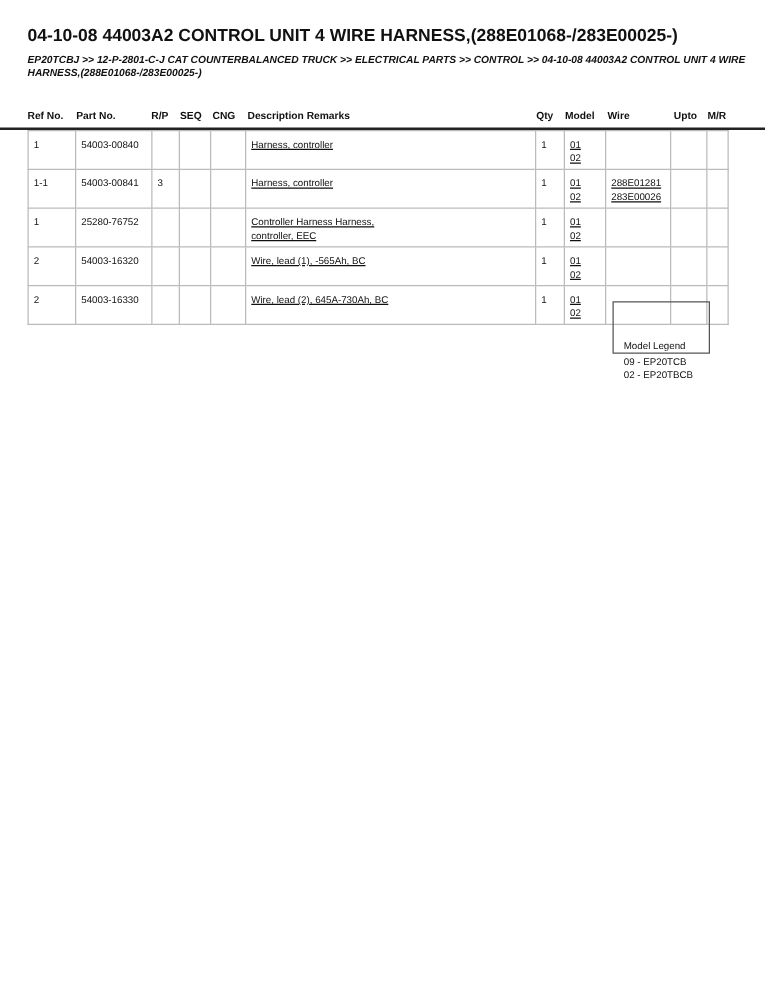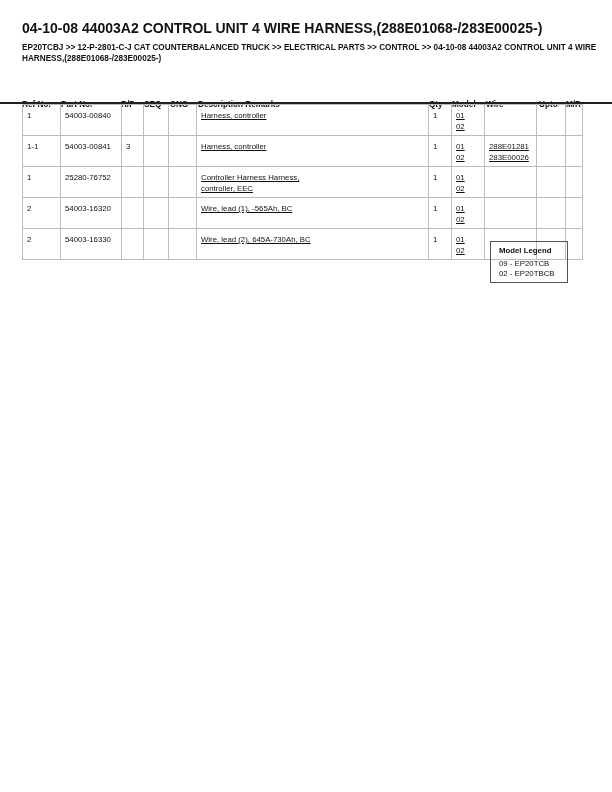--- a/index.html
+++ b/index.html
@@ -1,25 +1,25 @@
 <!DOCTYPE html>
 <html><head>
 <meta charset="utf-8">
 <style>
   html, body { margin:0; padding:0; background:#fff; }
   body { width:612px; height:792px; position:relative; font-family:"Liberation Sans", sans-serif; color:#111; overflow:hidden; }
   .title { position:absolute; left:22px; top:20px; font-size:14px; font-weight:bold; white-space:nowrap; }
-  .crumb { position:absolute; left:22px; top:42px; width:580px; font-size:8.2px; font-weight:bold; line-height:11px; }
-  .hdr { position:absolute; top:88px; font-size:8.2px; font-weight:bold; white-space:nowrap;margin-top:12px; }
+  .crumb { position:absolute; left:22px; top:42px; width:580px; font-size:8.2px; font-weight:bold; line-height:11px;font-style:italic; }
+  .hdr { position:absolute; top:88px; font-size:8.2px; font-weight:bold; white-space:nowrap; }
   .rule { position:absolute; left:0; top:102px; width:612px; height:2px; background:#222; }
   table.parts { position:absolute; left:22px; top:104px; border-collapse:collapse; table-layout:fixed; font-size:7.8px; }
   table.parts td { border:1px solid #bbb; vertical-align:top; padding:5px 4px 3px 4px; line-height:11px; height:19px; }
   table.parts td .l { display:block;text-decoration:underline; }
   .legend { position:absolute; left:490px; top:241px; width:78px; height:42px; border:1px solid #555; font-size:7.8px; padding:4px 0 0 8px; box-sizing:border-box; line-height:10px; }
-  .legend .lt { font-weight:bold; margin-bottom:3px; }
+  .legend .lt { font-weight:normal; margin-bottom:3px;margin-top:26px; }
 </style>
 </head>
 <body>
 
 <div class="title">04-10-08 44003A2 CONTROL UNIT 4 WIRE HARNESS,(288E01068-/283E00025-)</div>
 <div class="crumb">EP20TCBJ &gt;&gt; 12-P-2801-C-J CAT COUNTERBALANCED TRUCK &gt;&gt; ELECTRICAL PARTS &gt;&gt; CONTROL &gt;&gt; 04-10-08 44003A2 CONTROL UNIT 4 WIRE HARNESS,(288E01068-/283E00025-)</div>
 
 <span class="hdr" style="left:22px">Ref No.</span>
 <span class="hdr" style="left:61px">Part No.</span>
 <span class="hdr" style="left:121px">R/P</span>

